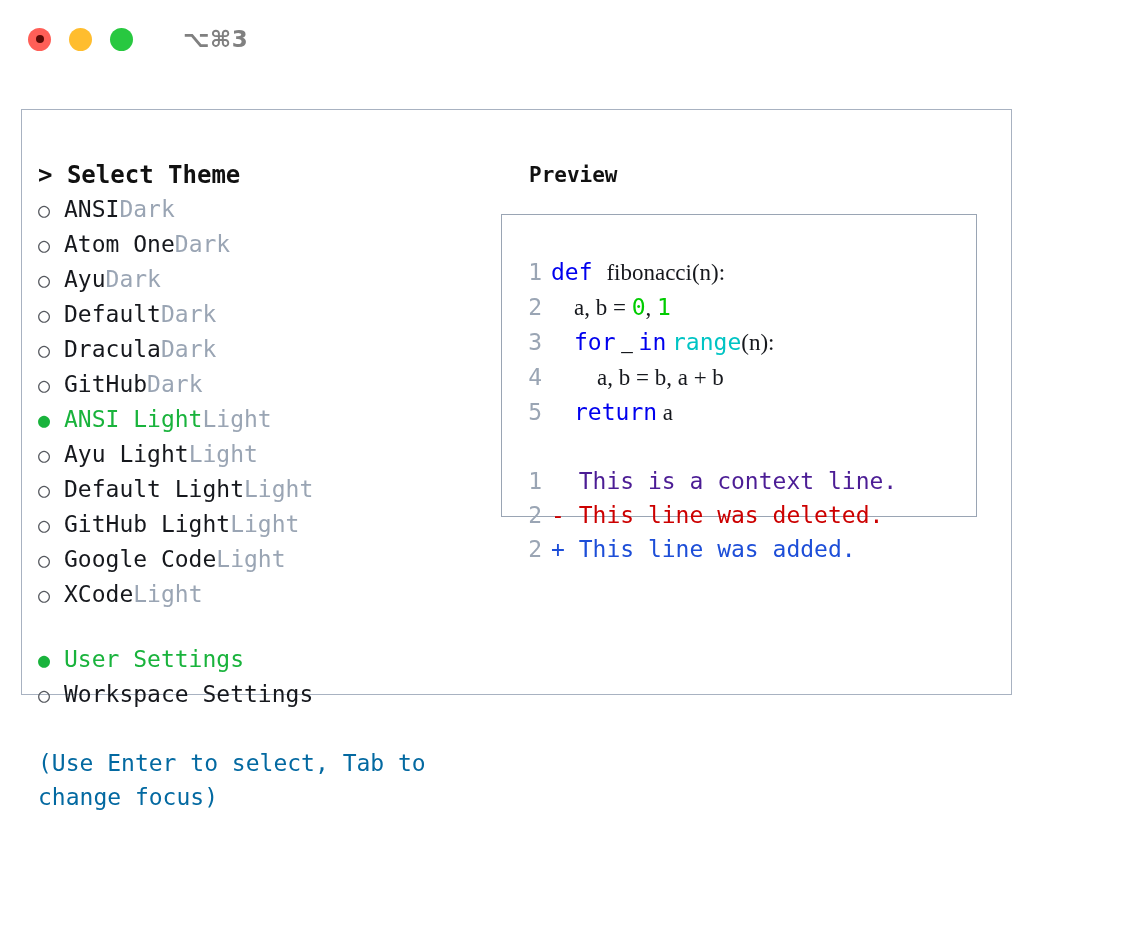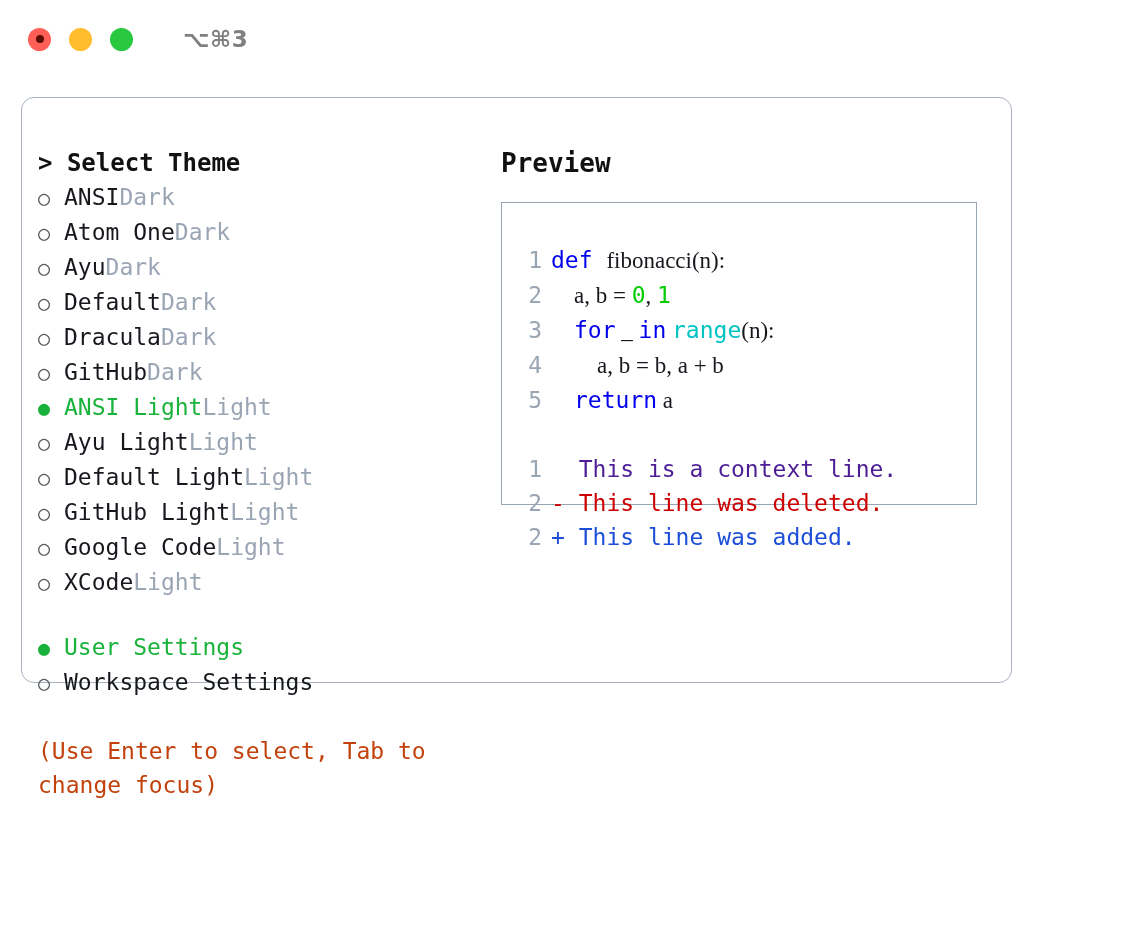--- a/index.html
+++ b/index.html
@@ -61,25 +61,25 @@
     font-size: 23px;
     letter-spacing: 0.5px;
     font-family: "DejaVu Sans", "Liberation Sans", sans-serif;
     font-weight: 600;
   }
 
   
   .panel {
     position: absolute;
     left: 21px;
-    top: 97px;
+    top: 109px;
     width: 991px;
     height: 586px;
     border: 1.5px solid #a8b2c1;
-    border-radius: 13px;
+    border-radius: 0;
     box-sizing: border-box;
     background: #ffffff;
   }
 
   .panel-inner {
     position: relative;
     width: 100%;
     height: 100%;
   }
 
@@ -124,37 +124,38 @@
     line-height: 34px;
     padding-left: 26px;
     white-space: pre;
   }
 
   .spacer-sm { height: 30px; }
   .spacer-md { height: 34px; }
 
   .hint {
     font-size: 23px;
-    color: #c2410c;
+    color: #0369a1;
     line-height: 34px;
     width: 410px;
   }
 
   
   .right-col {
     position: absolute;
     left: 479px;
     top: 48px;
     width: 490px;
   }
   .preview-title {
-    font-size: 26px;
+    font-size: 21px;
     font-weight: bold;
     color: #111111;
     line-height: 34px;
+    margin-left: 28px;
   }
   .preview-box {
     margin-top: 22px;
     width: 476px;
     height: 303px;
     border: 1.5px solid #9aa5b4;
     box-sizing: border-box;
     background: #ffffff;
     padding: 40px 0 0 14px;
   }

